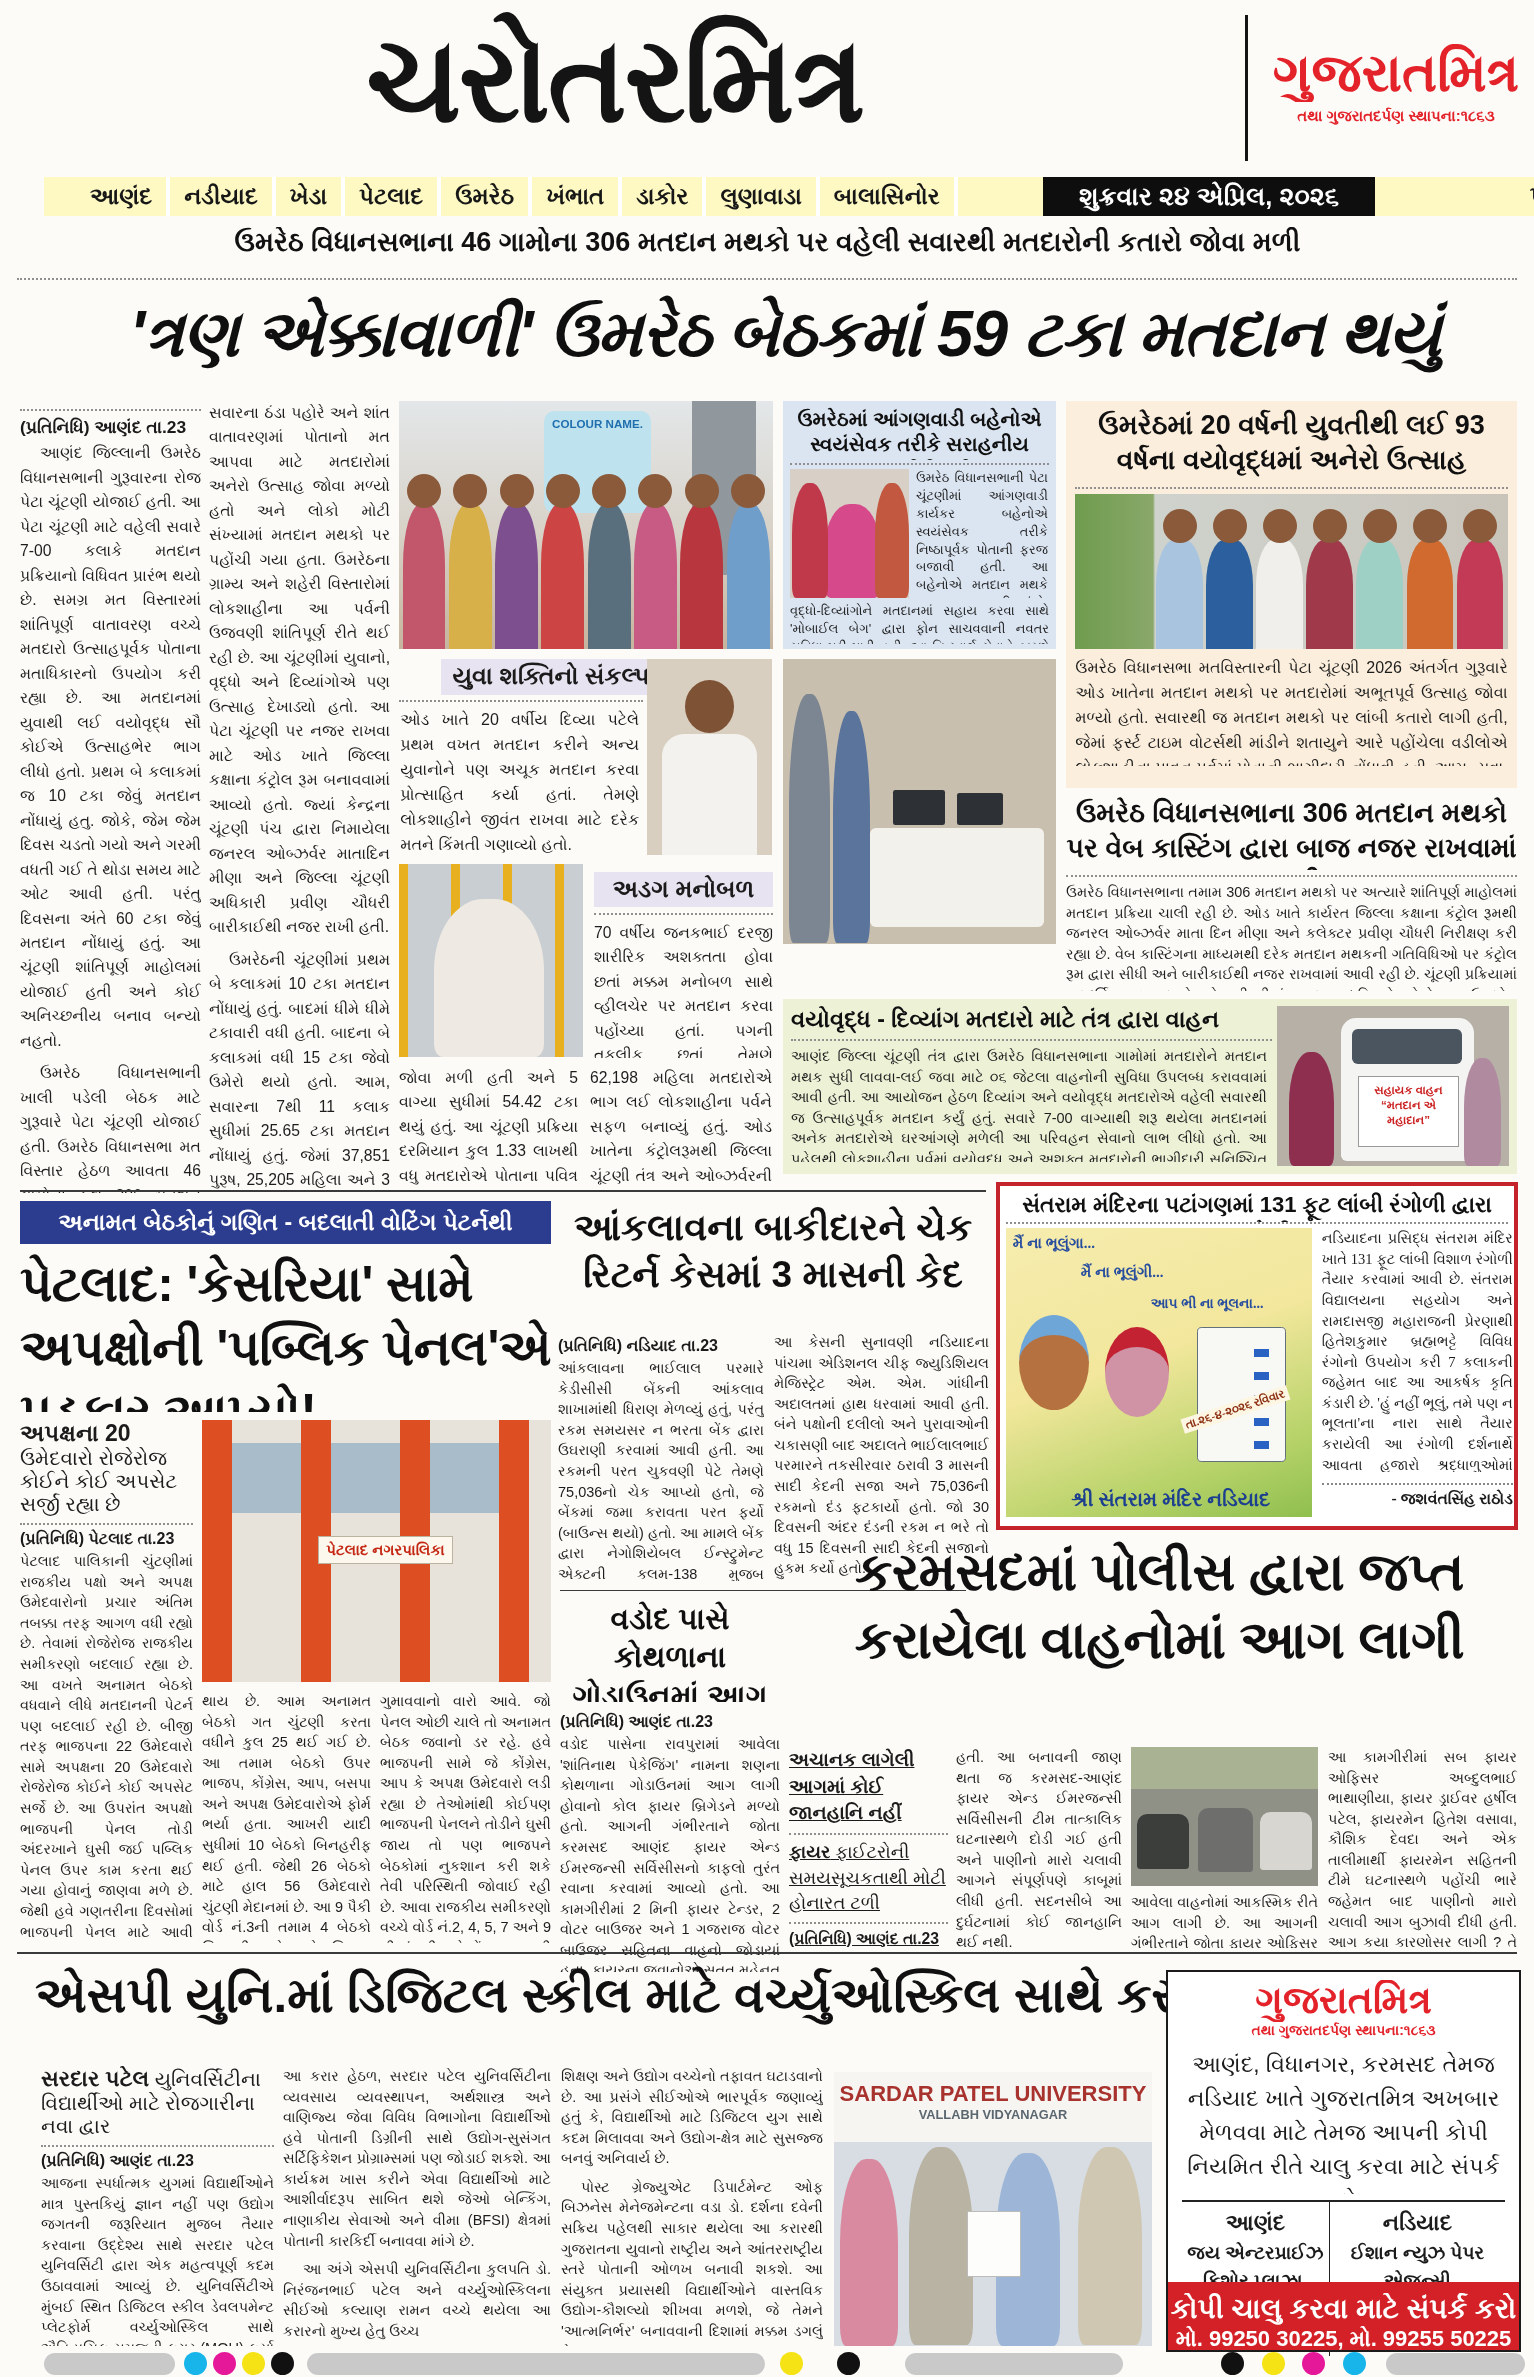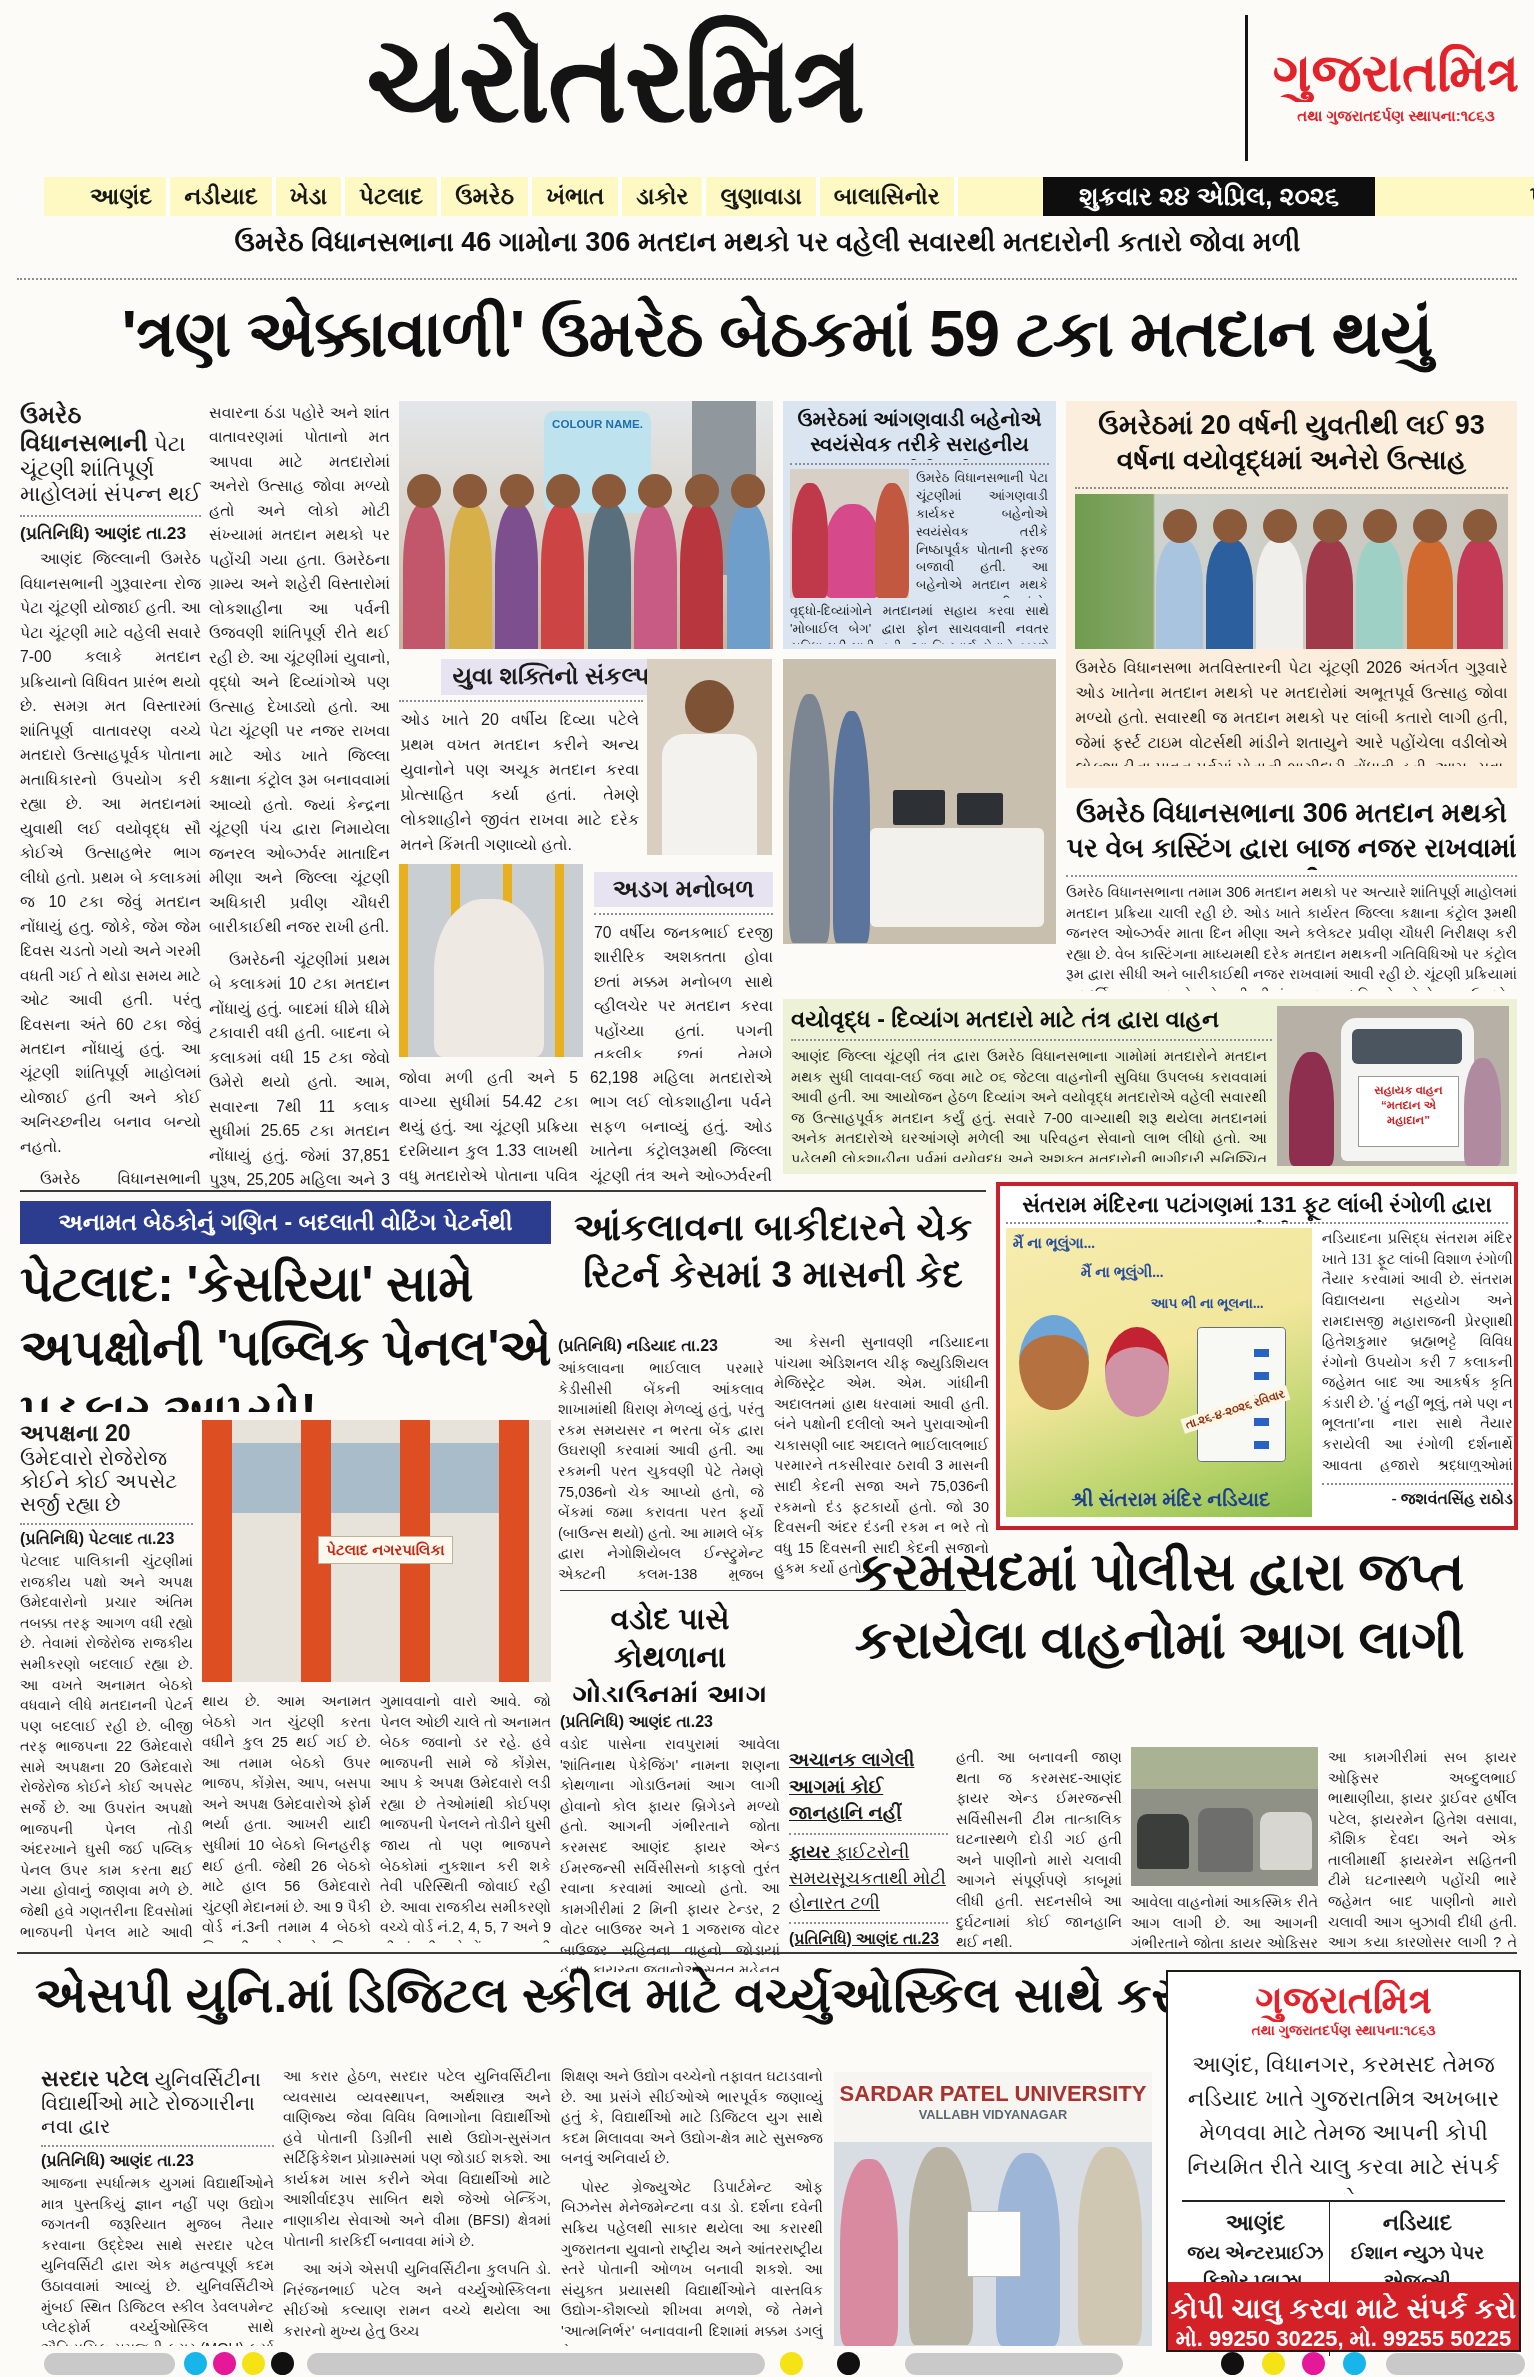--- a/index.html
+++ b/index.html
@@ -108,24 +108,23 @@
   <div class="abs navbar" style="left:0;top:177px;width:1535px;height:39px;">
     <div class="abs clip" style="left:32px;top:0;height:39px;white-space:nowrap;">
       <span class="nav-item">આણંદ</span><span class="nav-item">નડીયાદ</span><span class="nav-item">ખેડા</span><span class="nav-item">પેટલાદ</span><span class="nav-item">ઉમરેઠ</span><span class="nav-item">ખંભાત</span><span class="nav-item">ડાકોર</span><span class="nav-item">લુણાવાડા</span><span class="nav-item">બાલાસિનોર</span>
     </div>
     <div class="abs datebox clip" style="left:999px;top:0;width:332px;height:39px;">શુક્રવાર ૨૪ એપ્રિલ, ૨૦૨૬</div>
     <div class="abs pagenum" style="right:14px;top:0;width:52px;">૫</div>
   </div>
 
   <div class="abs kicker center clip" style="left:58px;top:227px;width:1419px;height:44px;">ઉમરેઠ વિધાનસભાના 46 ગામોના 306 મતદાન મથકો પર વહેલી સવારથી મતદારોની કતારો જોવા મળી</div>
   <div class="abs dotrule" style="left:17.4px;top:278px;width:1500px;"></div>
-  <div class="abs mainhead center clip" style="left:27px;top:290px;width:1500px;height:102px;">'ત્રણ એક્કાવાળી' ઉમરેઠ બેઠકમાં 59 ટકા મતદાન થયું</div>
+  <div class="abs mainhead center clip" style="left:35px;top:290px;width:1500px;height:102px;font-style:italic;">'ત્રણ એક્કાવાળી' ઉમરેઠ બેઠકમાં 59 ટકા મતદાન થયું</div>
 
   <div class="abs clip" style="left:20px;top:401px;width:181px;height:792px;">
-    <div><span class="leadin-b">ઉમરેઠ વિધાનસભાની</span><span class="leadin-r"> પેટા ચૂંટણી શાંતિપૂર્ણ માહોલમાં સંપન્ન થઈ</span></div>
     <div class="dotrule" style="margin:8px 0 5.8px 0;"></div>
     <div class="dateline">(પ્રતિનિધિ) આણંદ તા.23</div>
     <div class="body just">
       <p>આણંદ જિલ્લાની ઉમરેઠ વિધાનસભાની ગુરૂવારના રોજ પેટા ચૂંટણી યોજાઈ હતી. આ પેટા ચૂંટણી માટે વહેલી સવારે 7-00 કલાકે મતદાન પ્રક્રિયાનો વિધિવત પ્રારંભ થયો છે. સમગ્ર મત વિસ્તારમાં શાંતિપૂર્ણ વાતાવરણ વચ્ચે મતદારો ઉત્સાહપૂર્વક પોતાના મતાધિકારનો ઉપયોગ કરી રહ્યા છે. આ મતદાનમાં યુવાથી લઈ વયોવૃદ્ધ સૌ કોઈએ ઉત્સાહભેર ભાગ લીધો હતો. પ્રથમ બે કલાકમાં જ 10 ટકા જેવું મતદાન નોંધાયું હતુ. જોકે, જેમ જેમ દિવસ ચડતો ગયો અને ગરમી વધતી ગઈ તે થોડા સમય માટે ઓટ આવી હતી. પરંતુ દિવસના અંતે 60 ટકા જેવું મતદાન નોંધાયું હતું. આ ચૂંટણી શાંતિપૂર્ણ માહોલમાં યોજાઈ હતી અને કોઈ અનિચ્છનીય બનાવ બન્યો નહતો.</p>
       <p>ઉમરેઠ વિધાનસભાની ખાલી પડેલી બેઠક માટે ગુરૂવારે પેટા ચૂંટણી યોજાઈ હતી. ઉમરેઠ વિધાનસભા મત વિસ્તાર હેઠળ આવતા 46 ગામોના કુલ 306 મતદાન મથકો પર સવારે 7-00 વાગ્યાથી જ મતદાન શરૂ કરી દેવામાં આવ્યું છે. વહેલી</p>
     </div>
   </div>
 
   <div class="abs clip body just" style="left:209px;top:401px;width:181px;height:792px;">
     <p class="noind">સવારના ઠંડા પહોરે અને શાંત વાતાવરણમાં પોતાનો મત આપવા માટે મતદારોમાં અનેરો ઉત્સાહ જોવા મળ્યો હતો અને લોકો મોટી સંખ્યામાં મતદાન મથકો પર પહોંચી ગયા હતા. ઉમરેઠના ગ્રામ્ય અને શહેરી વિસ્તારોમાં લોકશાહીના આ પર્વની ઉજવણી શાંતિપૂર્ણ રીતે થઈ રહી છે. આ ચૂંટણીમાં યુવાનો, વૃદ્ધો અને દિવ્યાંગોએ પણ ઉત્સાહ દેખાડ્યો હતો. આ પેટા ચૂંટણી પર નજર રાખવા માટે ઓડ ખાતે જિલ્લા કક્ષાના કંટ્રોલ રૂમ બનાવવામાં આવ્યો હતો. જ્યાં કેન્દ્રના ચૂંટણી પંચ દ્વારા નિમાયેલા જનરલ ઓબ્ઝર્વર માતાદિન મીણા અને જિલ્લા ચૂંટણી અધિકારી પ્રવીણ ચૌધરી બારીકાઈથી નજર રાખી હતી.</p>

